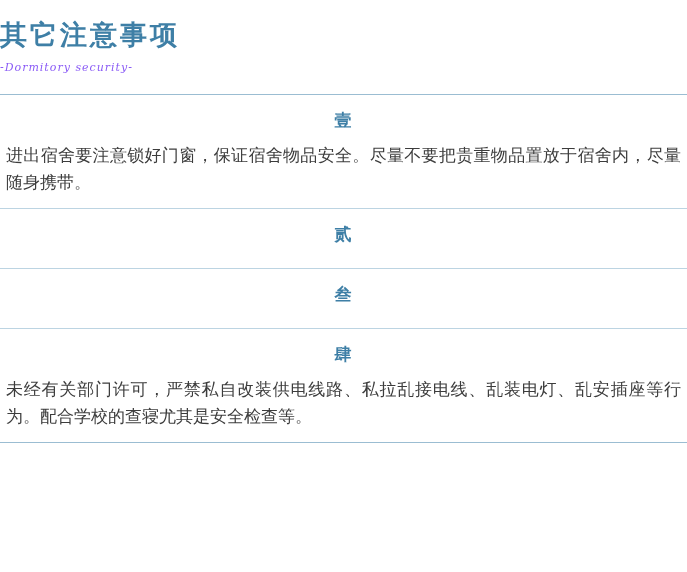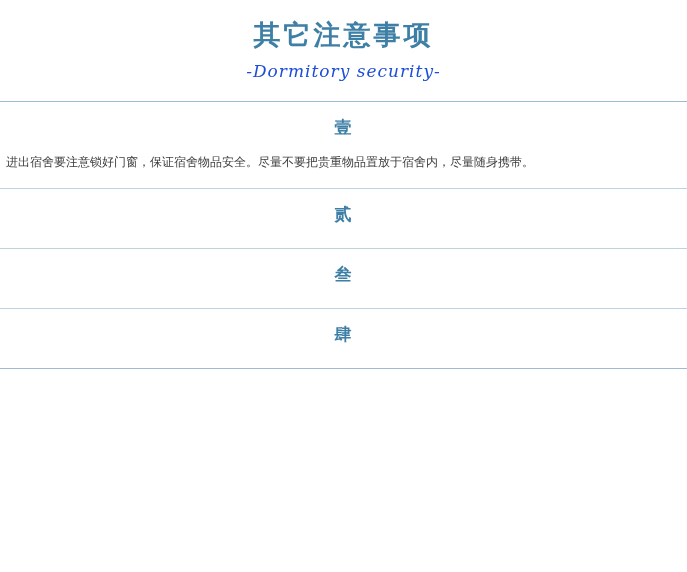--- a/index.html
+++ b/index.html
@@ -15,33 +15,32 @@
     overflow: hidden;
   }
   .page {
     width: 687px;
     height: 572px;
     box-sizing: border-box;
     position: relative;
   }
   .header {
     padding-top: 18px;
-    text-align: center;
   }
   .header .title {
     font-size: 27px;
     font-weight: bold;
     color: #3e7fa6;
     letter-spacing: 3px;
     line-height: 34px;
   }
   .header .subtitle {
     margin-top: 9px;
-    font-size: 17px;
-    color: #1d4ed8;
+    font-size: 11px;
+    color: #8b5cf6;
     letter-spacing: 1px;
     font-family: "DejaVu Serif", "Liberation Serif", serif;
     font-style: italic;
   }
   .list {
     margin-top: 20px;
     border-top: 1px solid #9bbdd2;
     border-bottom: 1px solid #9bbdd2;
   }
   .item {
@@ -53,21 +52,21 @@
   }
   .item .num {
     text-align: center;
     font-size: 17px;
     font-weight: bold;
     color: #3e7fa6;
     padding: 14px 0 10px 0;
     letter-spacing: 1px;
   }
   .item .text {
-    font-size: 12px;
+    font-size: 17px;
     line-height: 27px;
     color: #3c3c3c;
     padding: 0 4px;
     text-align: justify;
   }
 </style>
 </head>
 <body>
 
 <div class="page">
@@ -87,16 +86,17 @@
     <div class="item">
       <div class="num">贰</div>
     </div>
 
     <div class="item">
       <div class="num">叁</div>
     </div>
 
     <div class="item">
       <div class="num">肆</div>
+      <div class="text">未经有关部门许可，严禁私自改装供电线路、私拉乱接电线、乱装电灯、乱安插座等行为。配合学校的查寝尤其是安全检查等。</div>
     </div>
 
   </div>
 </div>
 
 </body></html>

